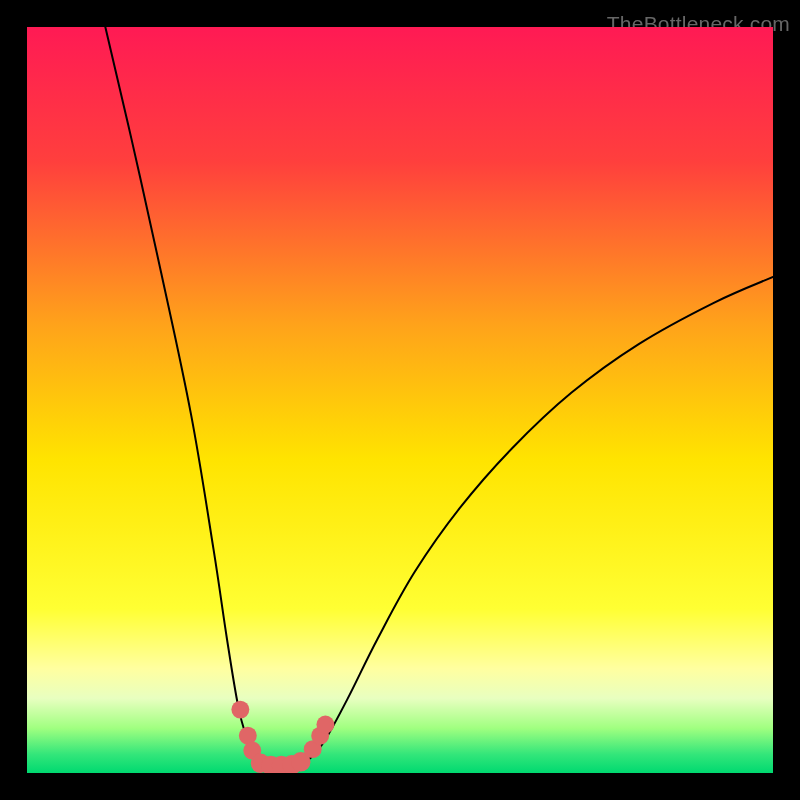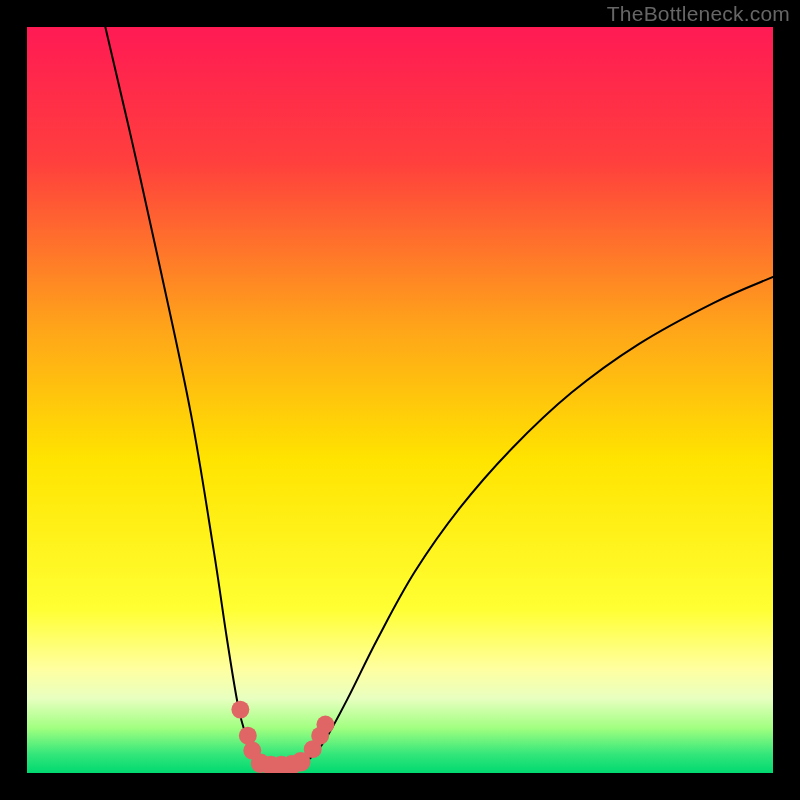--- a/index.html
+++ b/index.html
@@ -14,21 +14,21 @@
   .frame {
     position: absolute;
     left: 0;
     top: 0;
     width: 800px;
     height: 800px;
     background: #000;
   }
   .watermark {
     position: absolute;
-    top: 2px;
+    top: 12px;
     right: 10px;
     color: #666;
     font-size: 21px;
     font-weight: 400;
     letter-spacing: 0.2px;
   }
   svg {
     position: absolute;
     left: 27px;
     top: 27px;

